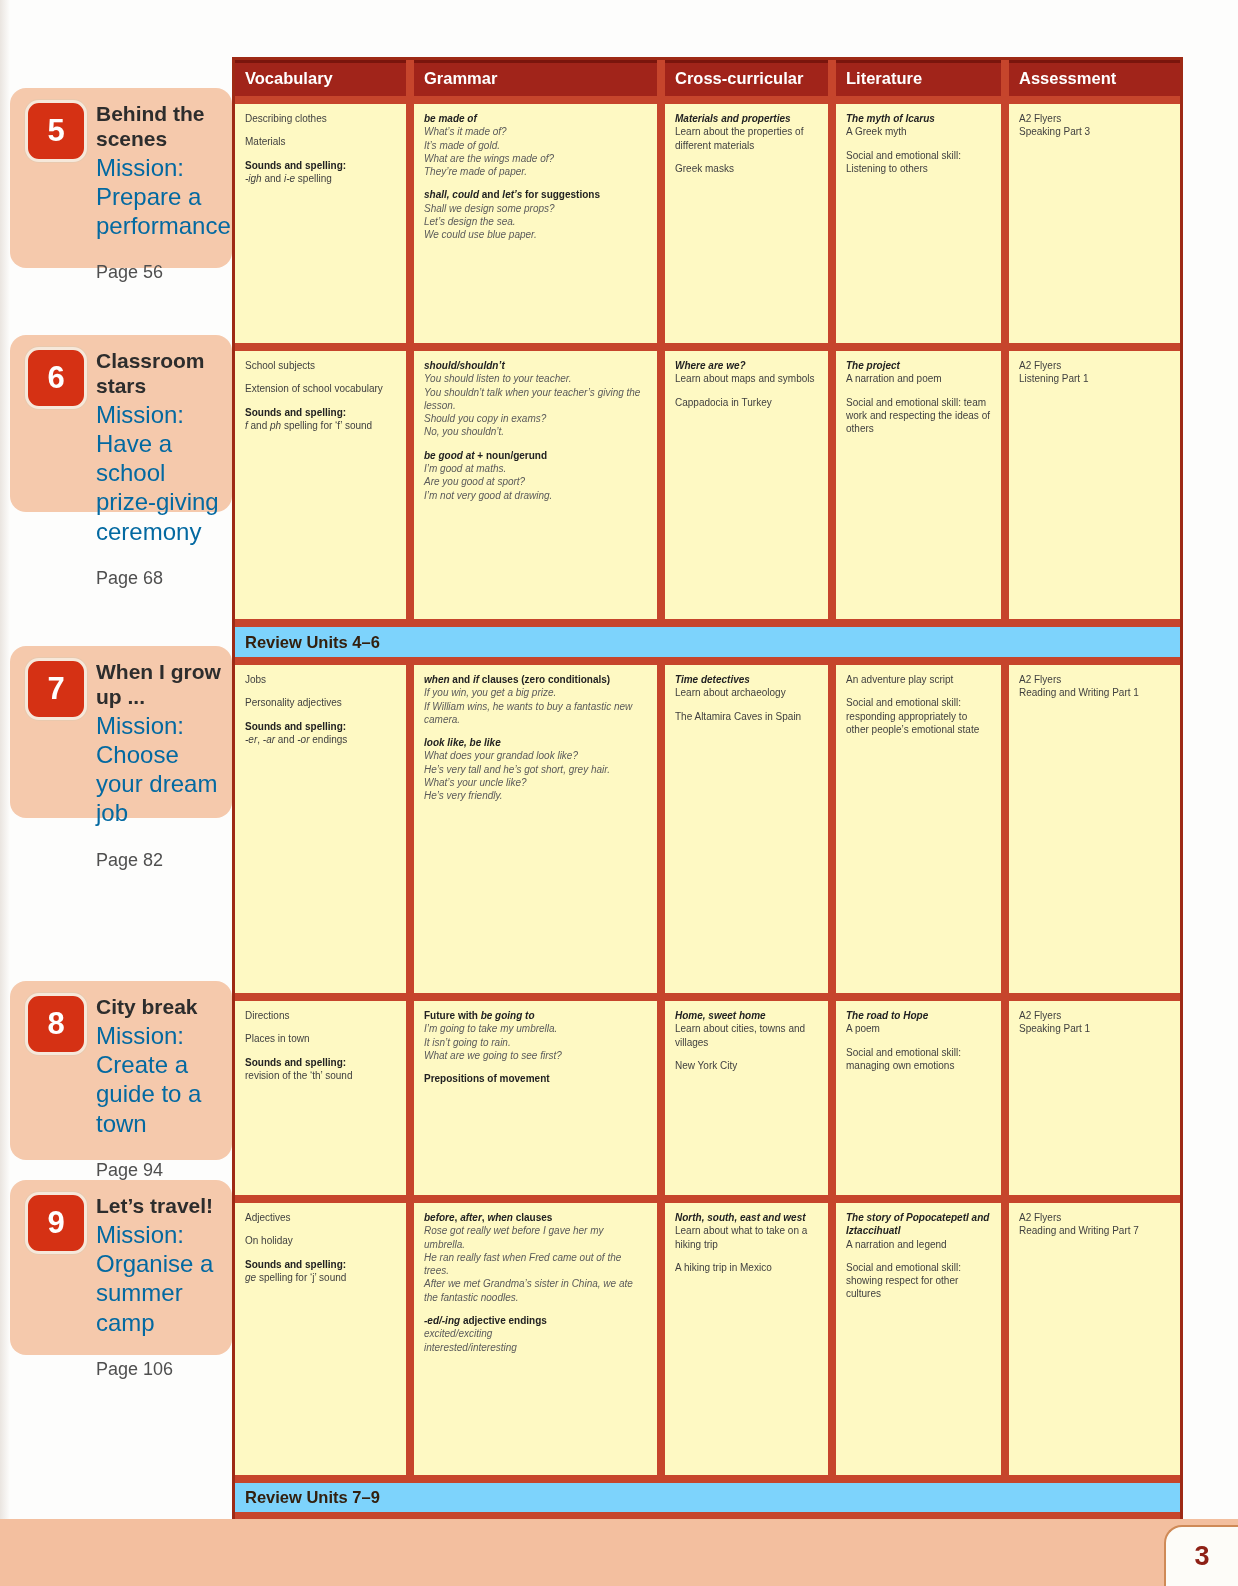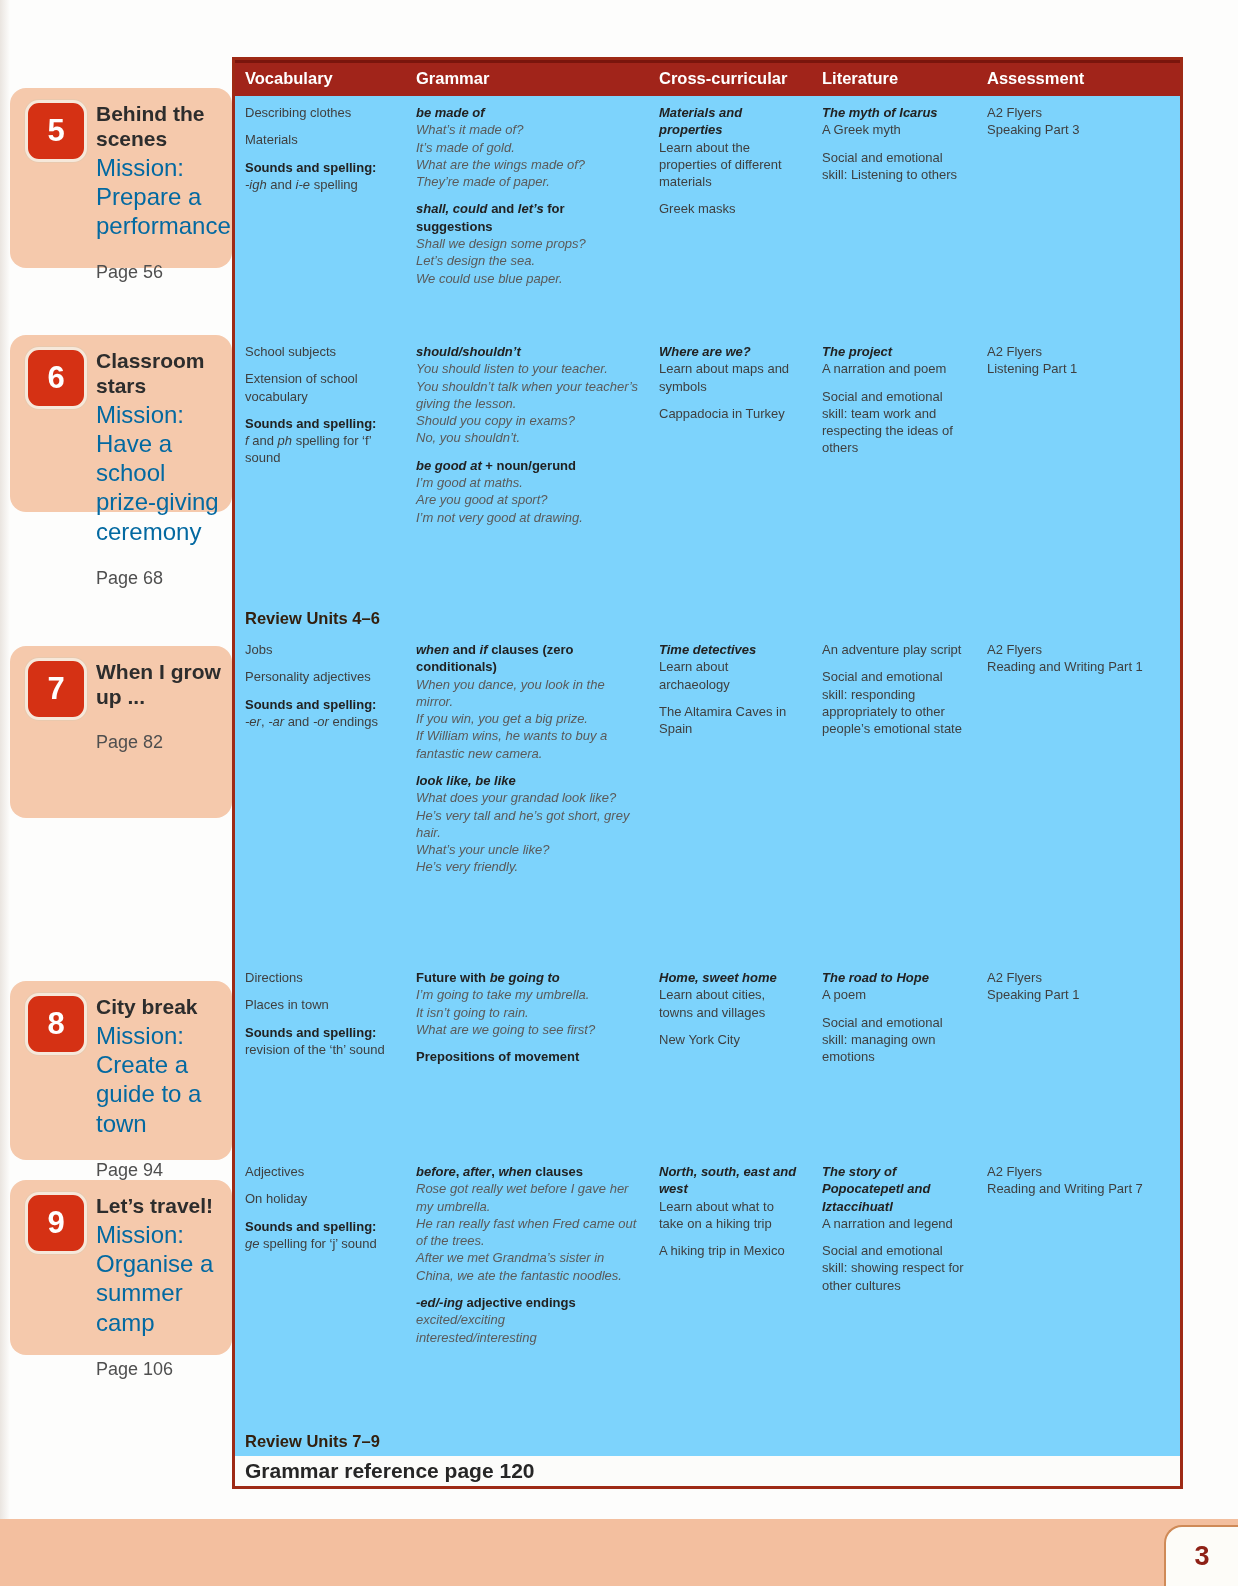--- a/index.html
+++ b/index.html
@@ -31,33 +31,33 @@
   .unit-page{font-size:18px;color:#4f4f4f;margin-top:22px;}
 
   
   .tbl{
     position:absolute;left:232px;top:57px;width:951px;box-sizing:border-box;
     display:grid;
     grid-template-columns:171px 243px 163px 165px 1fr;
     grid-template-rows:36px minmax(239px,auto) minmax(268px,auto) 30px
                        minmax(328px,auto) minmax(194px,auto) minmax(272px,auto)
                        29px 30px;
-    gap:0;
+    gap:8px;
     background:#c6452c;
     border:3px solid #9e2a15;
   }
   .th{
     background:#a1241a;border-top:3px solid #7a150d;
     color:#ffffff;font-size:16.5px;font-weight:bold;
     padding:6px 10px 0 10px;box-sizing:border-box;
   }
   .td{
-    background:#7dd3fc;
+    background:#fef9c3;
     padding:8px 10px;box-sizing:border-box;
-    font-size:13px;color:#3f3f3f;
+    font-size:10px;color:#3f3f3f;
   }
   .band{
     grid-column:1/-1;background:#7dd3fc;
     display:flex;align-items:center;
     font-size:16.5px;font-weight:bold;color:#33200f;
     padding:0 10px;box-sizing:border-box;
   }
   .refrow{
     grid-column:1/-1;background:#fcfcfa;
     display:flex;align-items:center;
@@ -108,20 +108,21 @@
       </div>
     <div class="unit-title">Classroom stars</div>
     <div class="unit-mission">Mission: Have a school prize-giving ceremony</div>
     <div class="unit-page">Page 68</div>
   </div>
   <div class="unit-card" style="top:646px;height:172px;">
     <div class="unit-badge">
         <span>7</span>
       </div>
     <div class="unit-title">When I grow up ...</div>
+    <div class="unit-mission">Mission: Choose your dream job</div>
     <div class="unit-page">Page 82</div>
   </div>
   <div class="unit-card" style="top:981px;height:179px;">
     <div class="unit-badge">
         <span>8</span>
       </div>
     <div class="unit-title">City break</div>
     <div class="unit-mission">Mission: Create a guide to a town</div>
     <div class="unit-page">Page 94</div>
   </div>
@@ -208,21 +209,20 @@
     <div class="band">Review Units 4–6</div>
 
     <div class="td">
         <div class="ln p"><span>Jobs</span></div>
         <div class="ln p gap"><span>Personality adjectives</span></div>
         <div class="ln h gap"><span>Sounds and spelling:</span></div>
         <div class="ln p"><span class="it">-er</span><span>, </span><span class="it">-ar</span><span> and </span><span class="it">-or</span><span> endings</span></div>
       </div>
     <div class="td">
         <div class="ln h"><span class="it">when</span><span> and </span><span class="it">if</span><span> clauses (zero conditionals)</span></div>
-        <div class="ln ex"><span>When you dance, you look in the mirror.</span></div>
         <div class="ln ex"><span>If you win, you get a big prize.</span></div>
         <div class="ln ex"><span>If William wins, he wants to buy a fantastic new camera.</span></div>
         <div class="ln hi gap"><span>look like, be like</span></div>
         <div class="ln ex"><span>What does your grandad look like?</span></div>
         <div class="ln ex"><span>He’s very tall and he’s got short, grey hair.</span></div>
         <div class="ln ex"><span>What’s your uncle like?</span></div>
         <div class="ln ex"><span>He’s very friendly.</span></div>
       </div>
     <div class="td">
         <div class="ln hi"><span>Time detectives</span></div>

